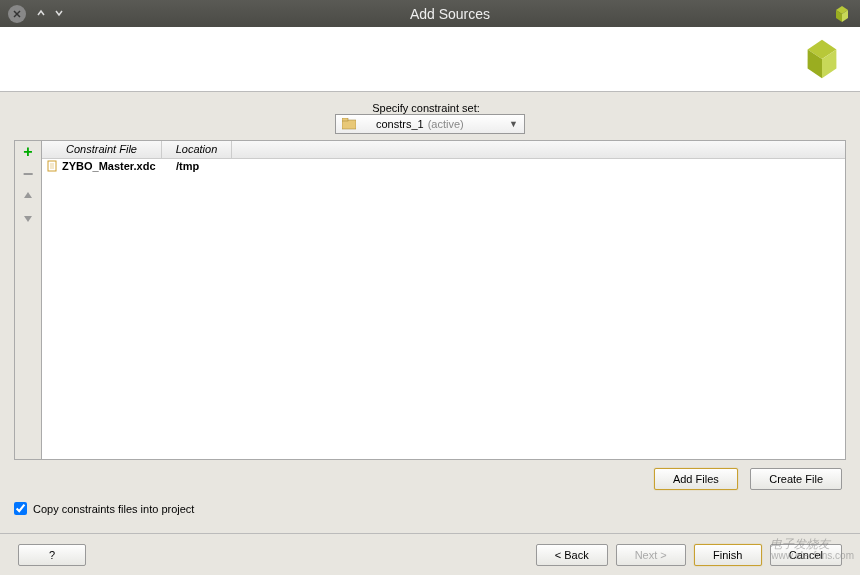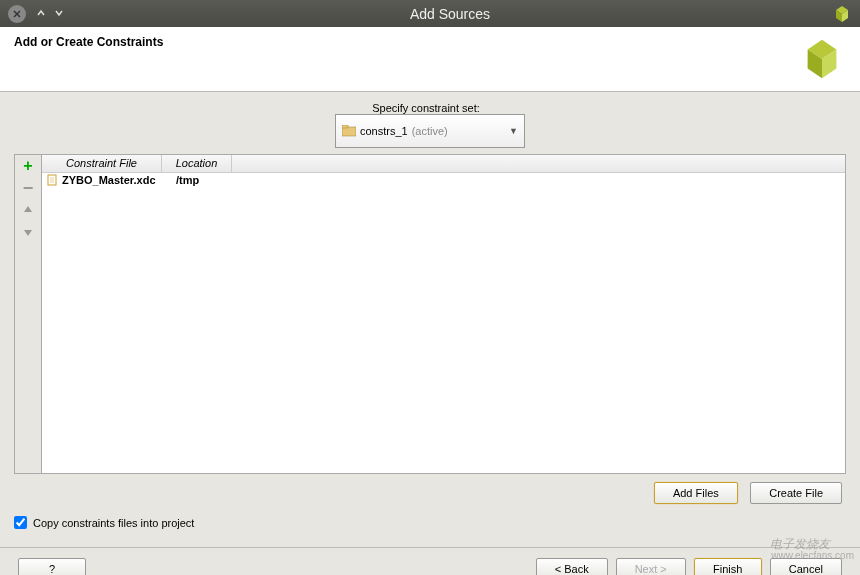--- a/index.html
+++ b/index.html
@@ -14,21 +14,21 @@
 
 .header-section { background: #fff; border-bottom: 1px solid #bbb; padding: 8px 14px; display: flex; }
 .header-text { flex: 1; }
 .header-title { font-weight: bold; font-size: 12px; margin-bottom: 4px; }
 .header-desc { font-size: 11px; color: #333; padding-left: 14px; }
 .header-logo { width: 48px; height: 48px; }
 
 .body-section { padding: 10px 14px 8px 14px; }
 .constraint-row { display: flex; align-items: center; margin-bottom: 6px; font-size: 11px; flex-direction: column; }
 .constraint-label { margin-right: 8px; }
-.combo { display: inline-flex; align-items: center; background: linear-gradient(to bottom,#fff,#eee); border: 1px solid #999; height: 34px; padding: 0 6px; width: 190px; cursor: pointer; }
+.combo { display: inline-flex; align-items: center; background: linear-gradient(to bottom,#fff,#eee); border: 1px solid #999; height: 20px; padding: 0 6px; width: 190px; cursor: pointer; gap: 16px; }
 .combo-icon { width: 14px; height: 12px; margin-right: 4px; }
 .combo-text { flex: 1; font-size: 11px; }
 .combo-active { color: #888; margin-left: 4px; }
 .combo-arrow { font-size: 9px; color: #555; }
 
 .file-area { display: flex; border: 1px solid #aaa; height: 320px; background: #e8e6e0; }
 .toolbar { width: 26px; background: #e8e6e0; display: flex; flex-direction: column; align-items: center; padding-top: 2px; gap: 4px; }
 .tool-btn { width: 18px; height: 18px; display: flex; align-items: center; justify-content: center; font-size: 16px; cursor: pointer; }
 .tool-add { color: #0a0; font-weight: bold; }
 .tool-remove { color: #999; font-weight: bold; font-size: 18px; }
@@ -86,21 +86,20 @@
     <svg class="logo-svg" width="20" height="20" viewBox="0 0 40 40">
         <polygon points="20,4 32,12 20,20 8,12" fill="#b8c838"></polygon>
         <polygon points="8,12 20,20 20,36 8,28" fill="#9aad20"></polygon>
         <polygon points="32,12 20,20 20,36 32,28" fill="#c8d858"></polygon>
       </svg>
   </span>
 </div>
 
 <div class="header-section">
   <div class="header-text">
-    <div class="header-title">Add or Create Constraints</div>
   </div>
   <div class="header-logo">
     <svg class="logo-svg" width="48" height="48" viewBox="0 0 40 40">
         <polygon points="20,4 32,12 20,20 8,12" fill="#b8c838"></polygon>
         <polygon points="8,12 20,20 20,36 8,28" fill="#9aad20"></polygon>
         <polygon points="32,12 20,20 20,36 32,28" fill="#c8d858"></polygon>
       </svg>
   </div>
 </div>
 

